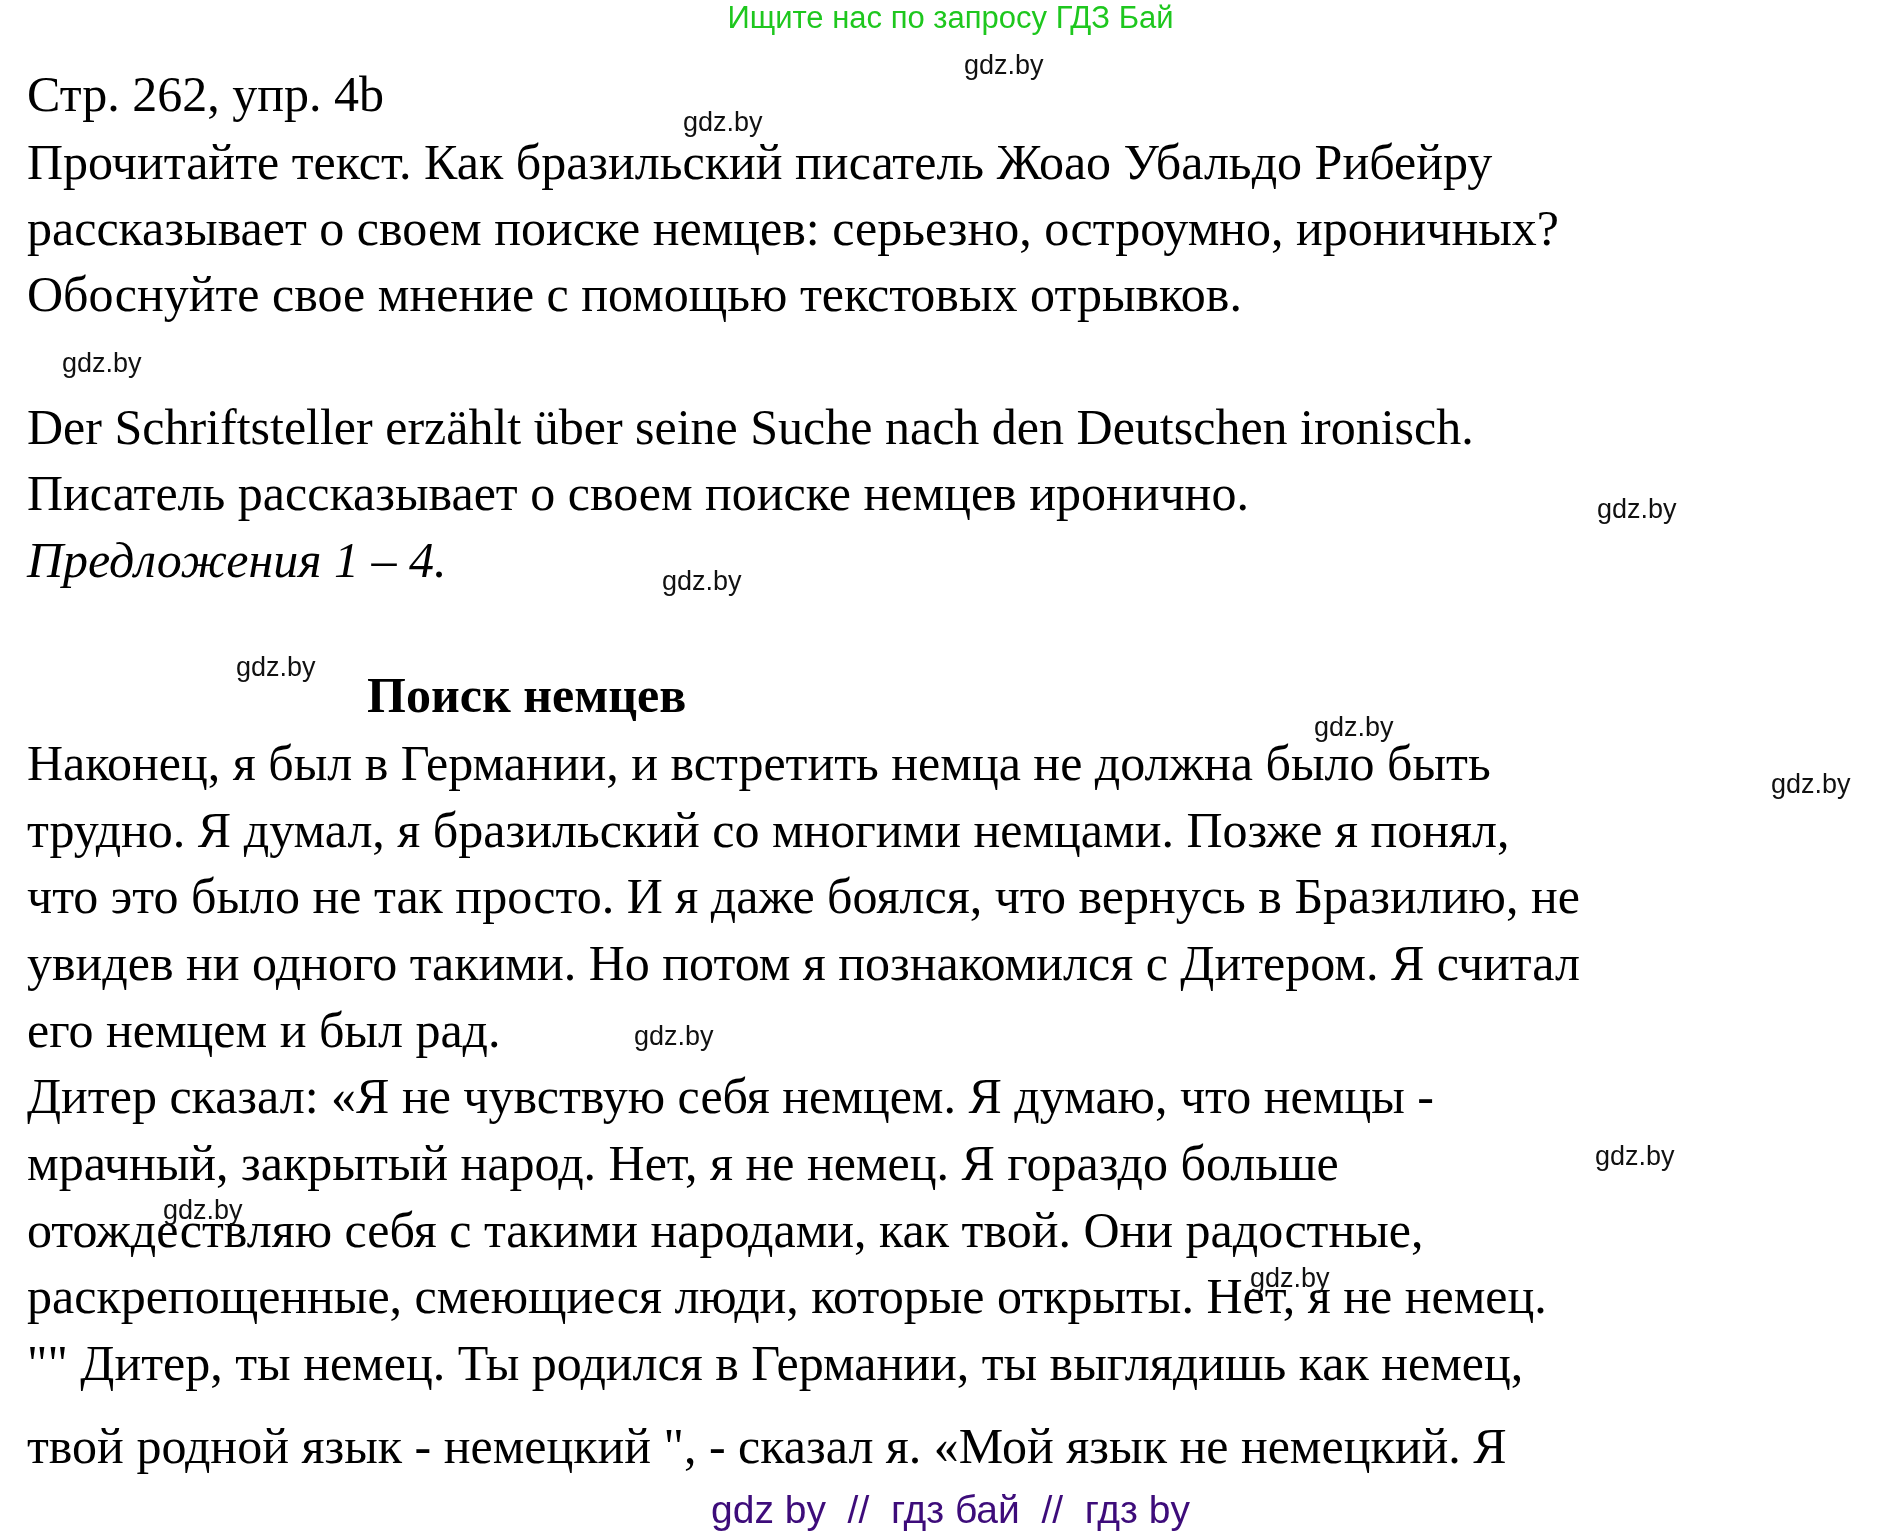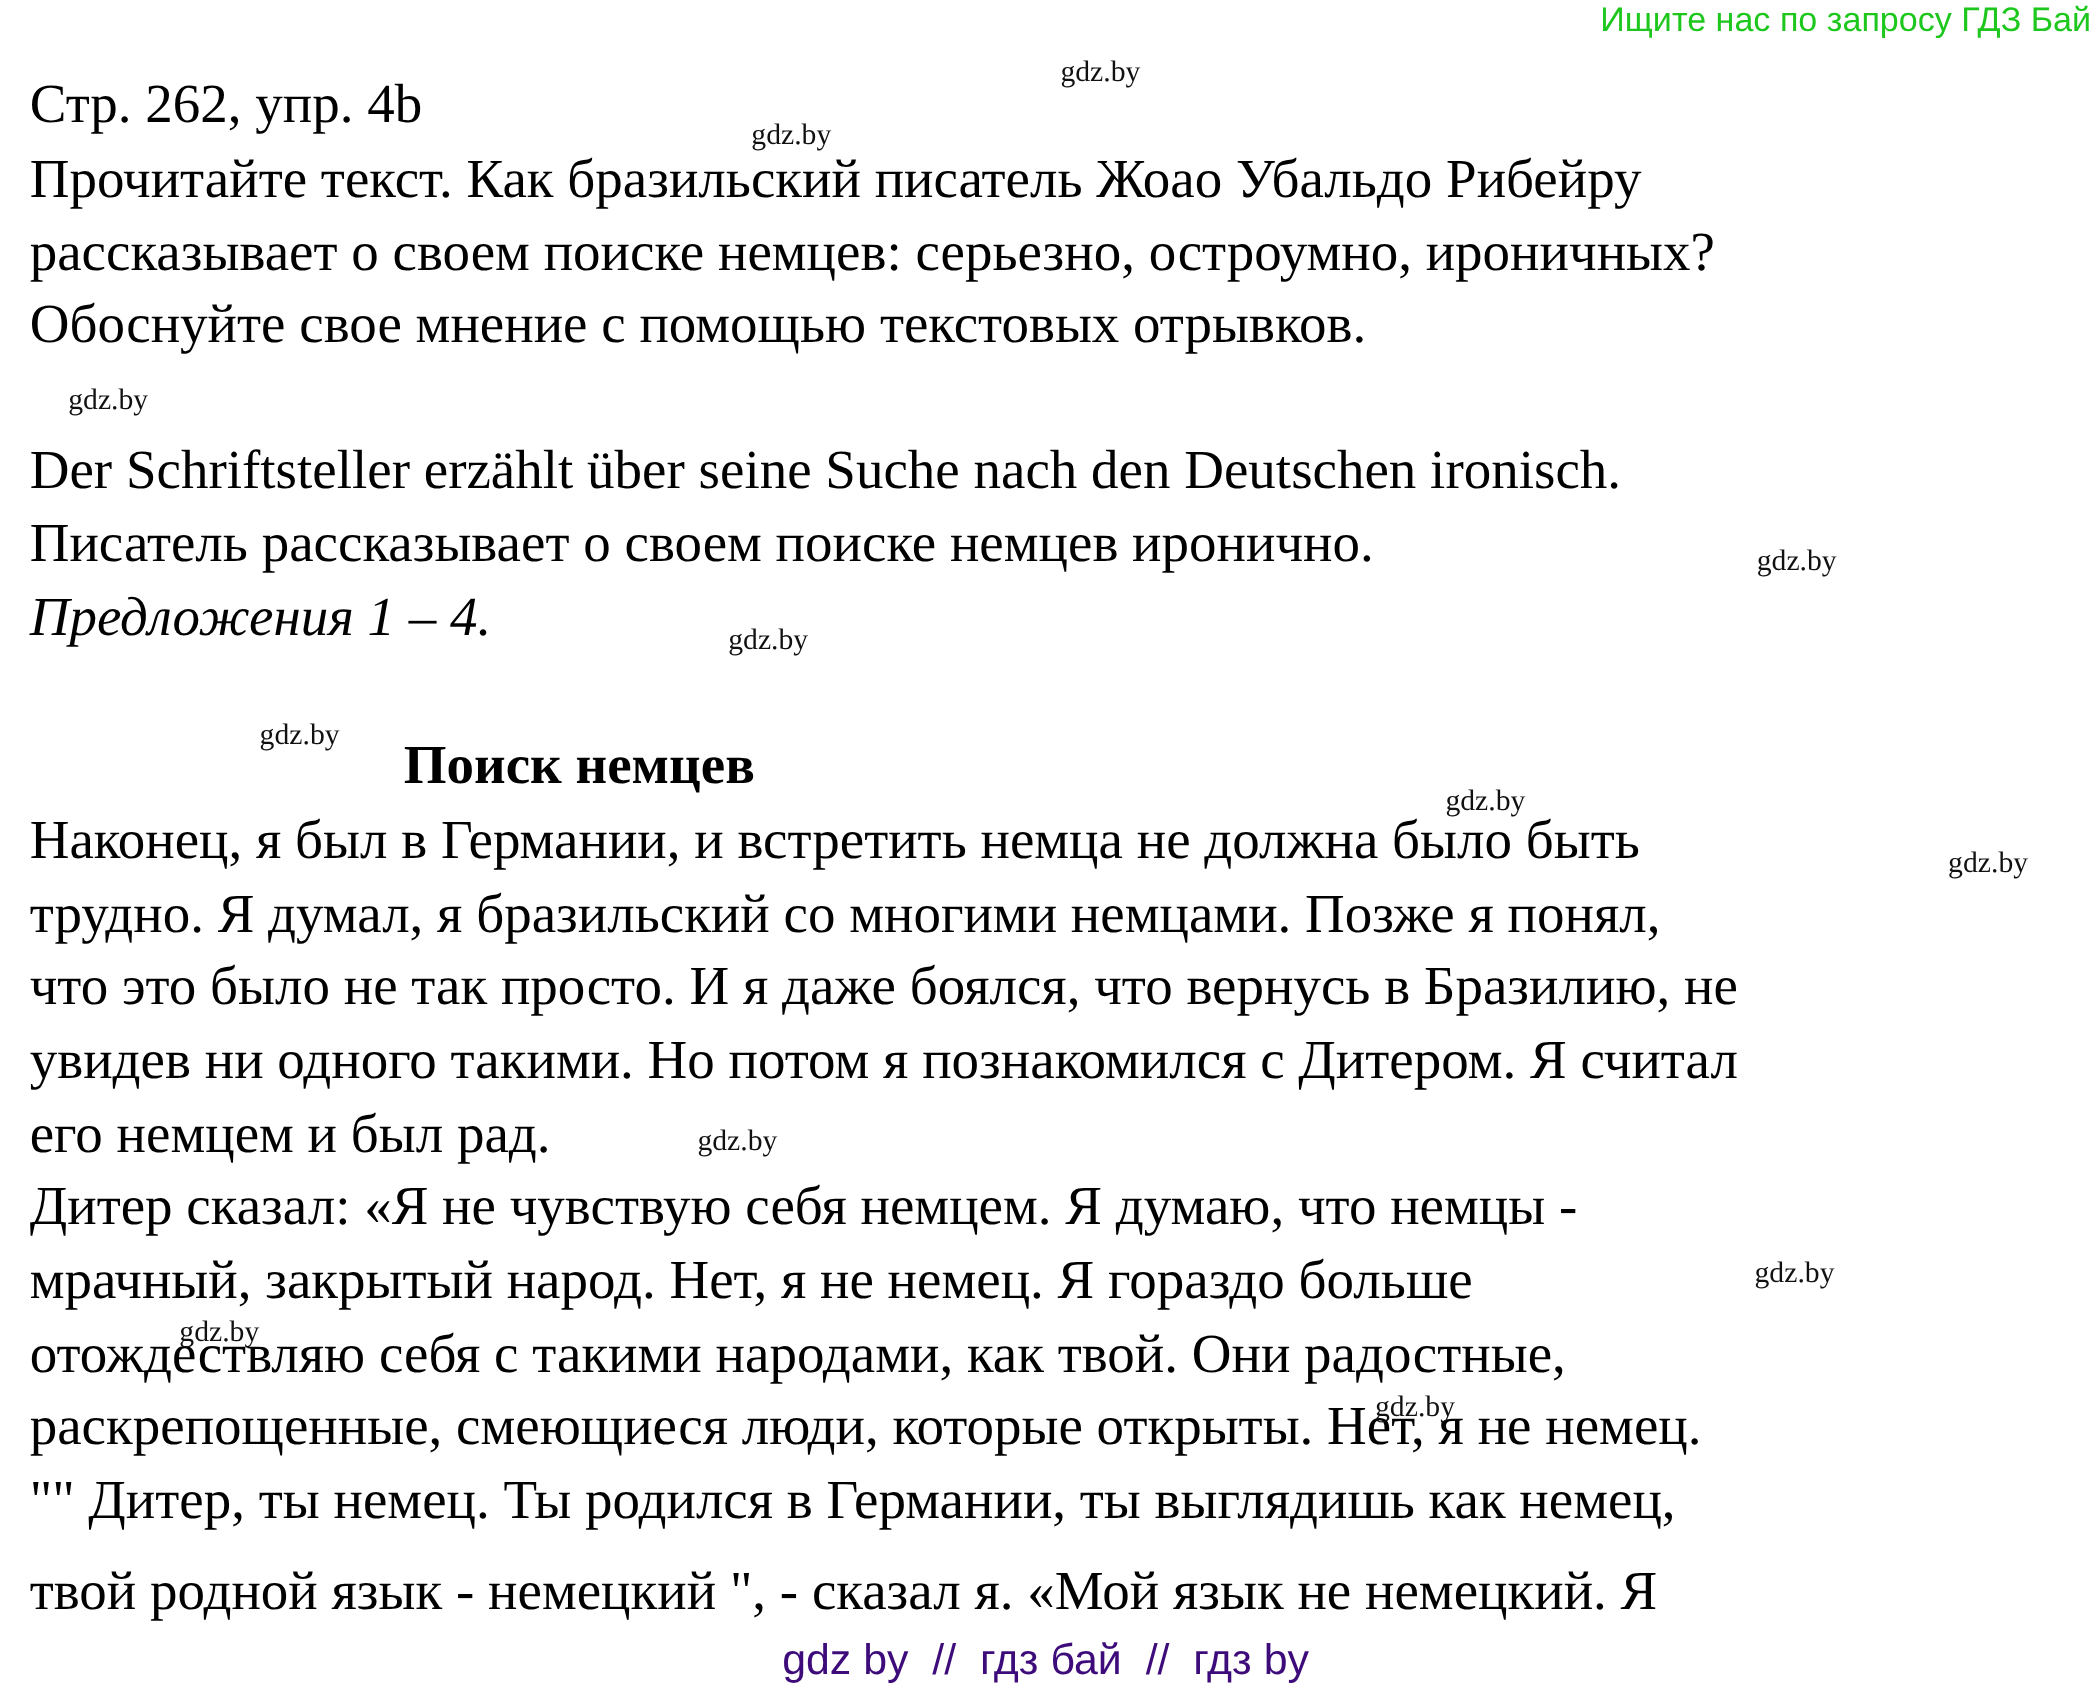--- a/index.html
+++ b/index.html
@@ -13,21 +13,21 @@
     position: relative;
     overflow: hidden;
     font-family: "Liberation Serif", "DejaVu Serif", serif;
     color: #000000;
   }
   .banner {
     position: absolute;
     left: 0;
     width: 1901px;
     top: 0px;
-    text-align: right;
+    text-align: center;
     font-family: "Liberation Sans", "DejaVu Sans", sans-serif;
     font-size: 31px;
     line-height: 36px;
     color: #1ec71e;
   }
   .footer {
     position: absolute;
     left: 0;
     width: 1901px;
     top: 1492px;
@@ -51,21 +51,21 @@
     position: absolute;
     left: 367px;
     top: 665px;
     font-size: 50px;
     line-height: 60px;
     font-weight: bold;
     white-space: nowrap;
   }
   .wm {
     position: absolute;
-    font-family: Liberation Serif, serif;
+    font-family: Liberation Sans, sans-serif;
     font-size: 27px;
     line-height: 30px;
     color: #111111;
     white-space: nowrap;
   }
 </style>
 </head>
 <body>
 
 <div class="banner">Ищите нас по запросу ГДЗ Бай</div>

